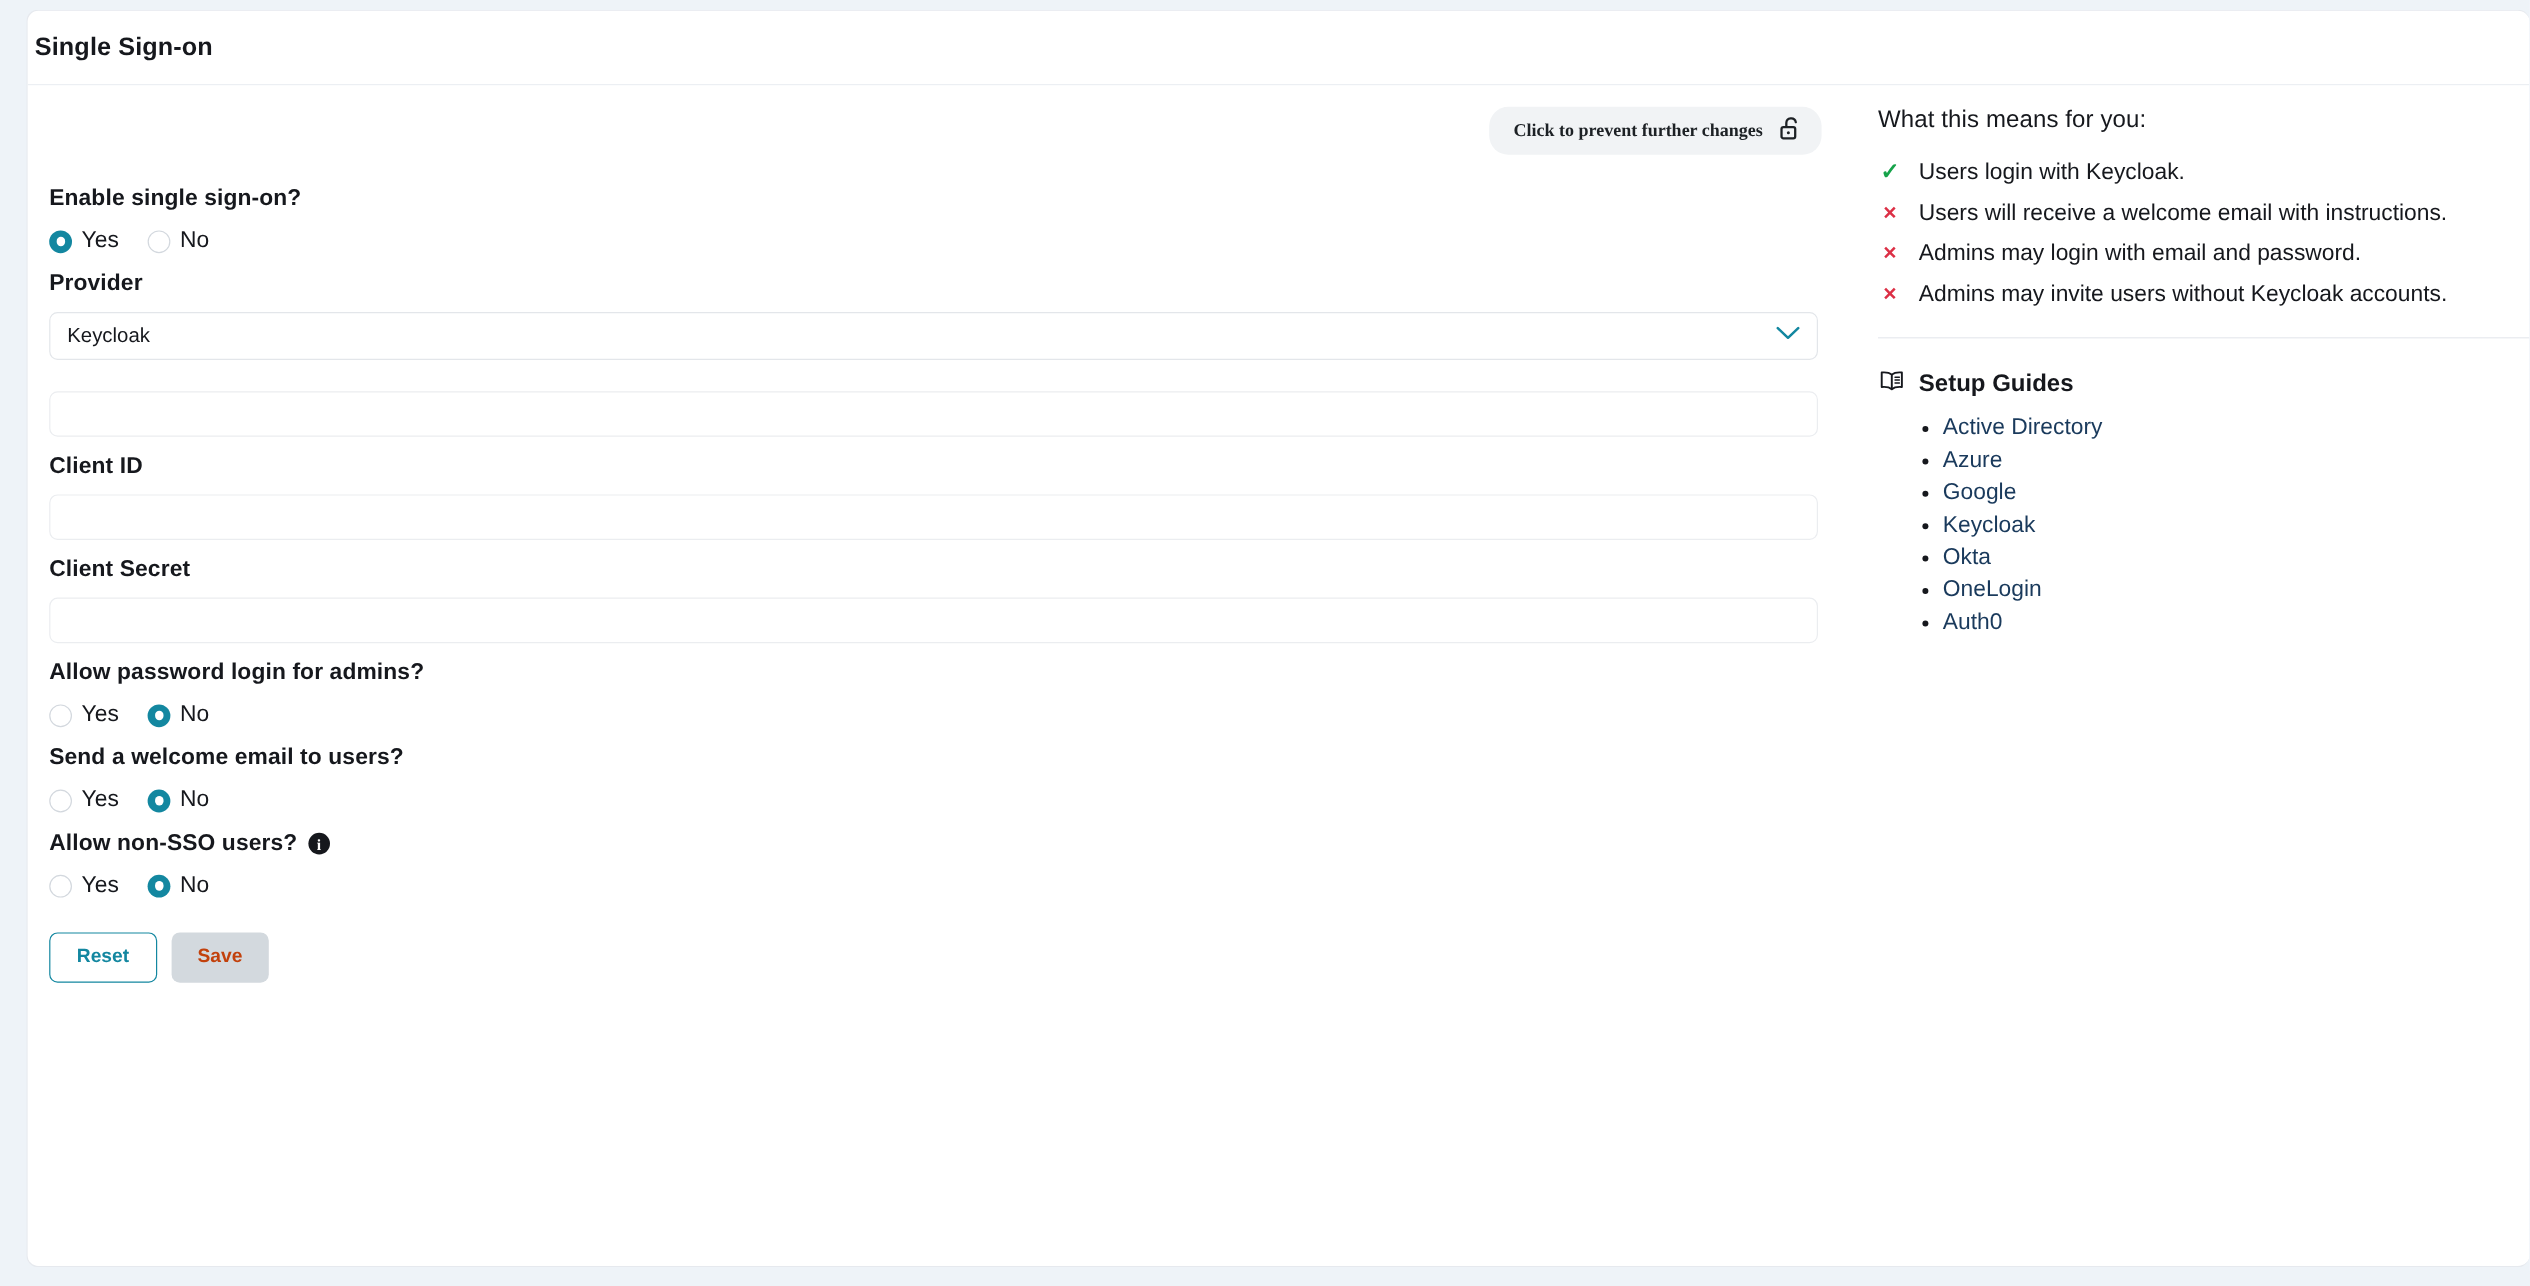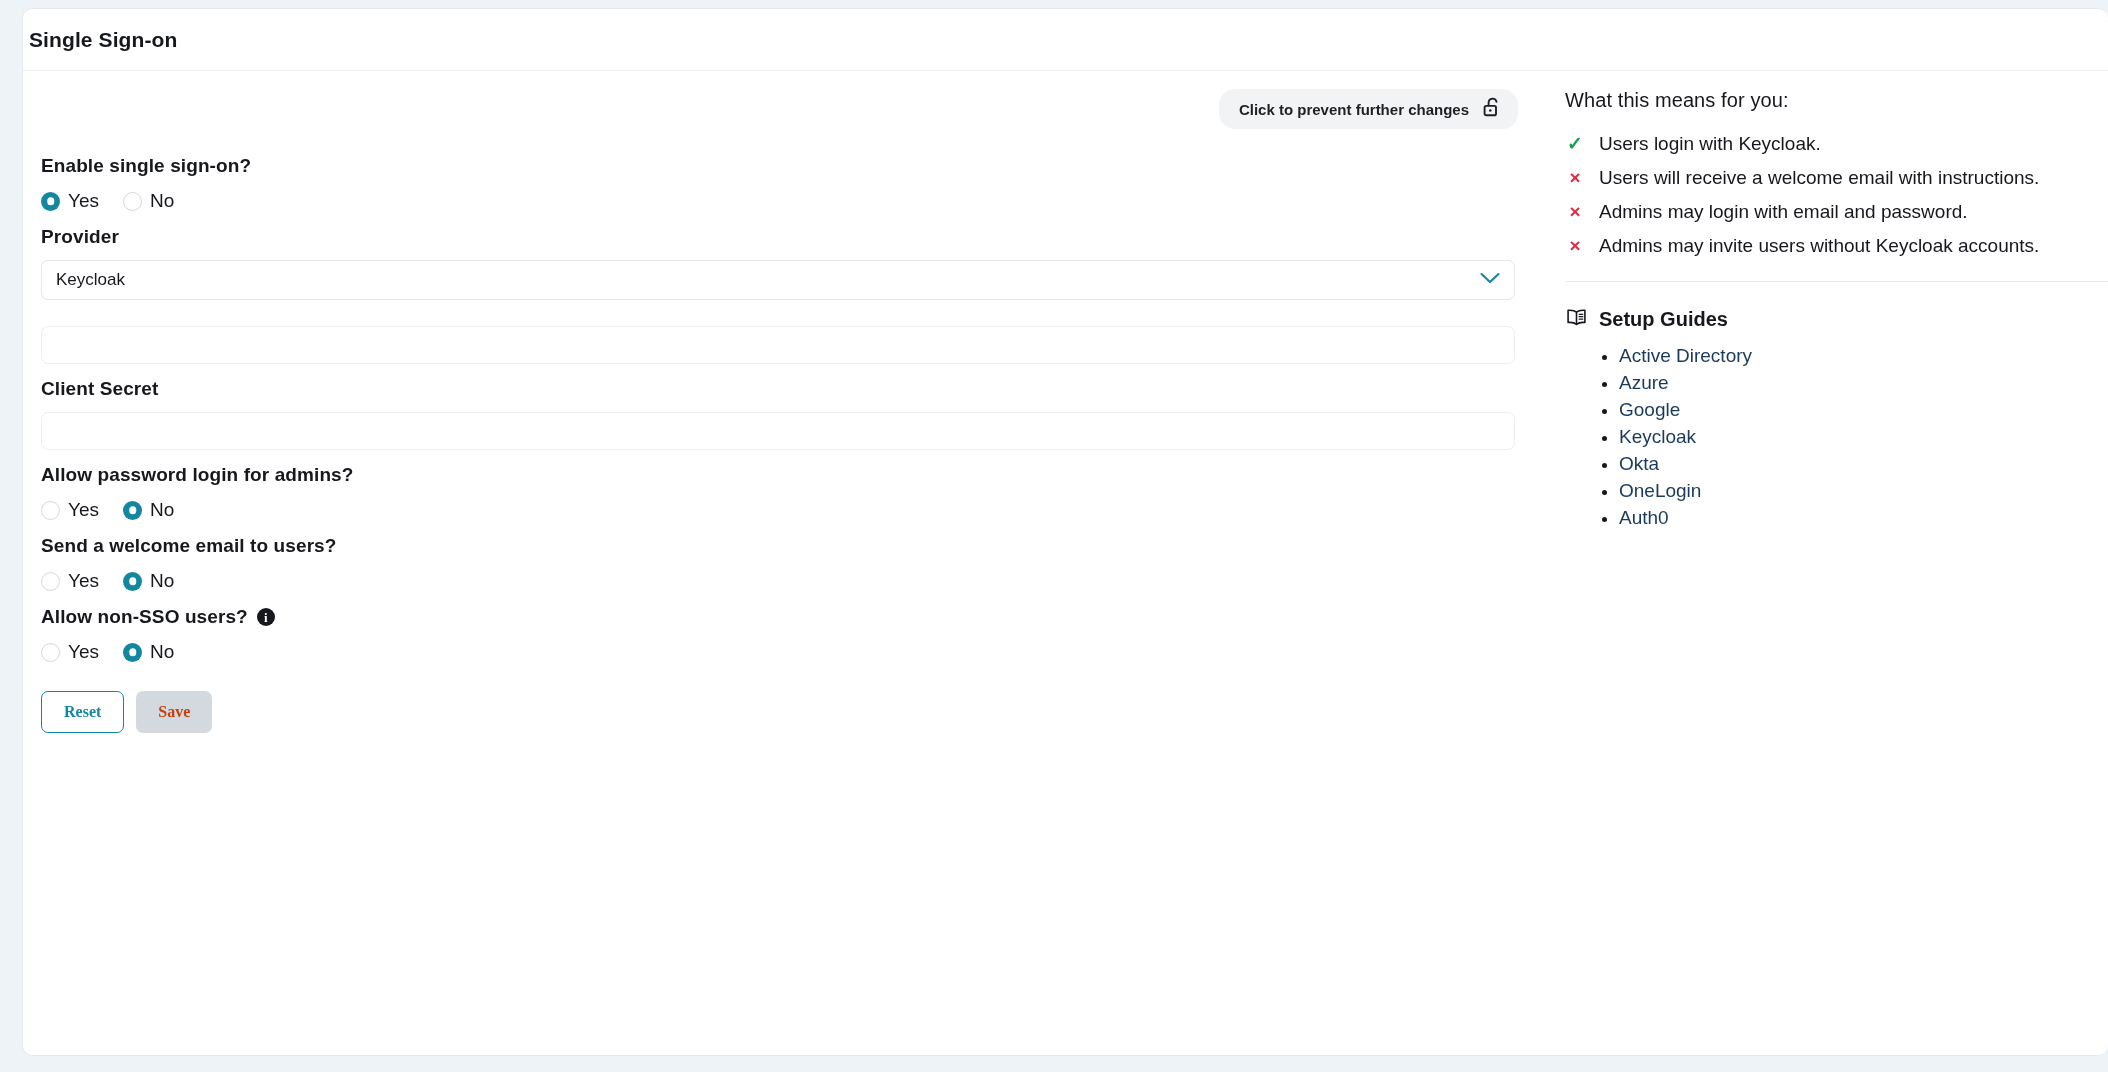--- a/index.html
+++ b/index.html
@@ -79,20 +79,21 @@
     border-radius: 16px;
     padding: 8px 16px 8px 20px;
     cursor: pointer;
     font-family: "Liberation Sans", sans-serif;
   }
   .lock-pill-label {
     font-size: 15px;
     font-weight: 700;
     color: #1d2125;
     white-space: nowrap;
+    font-family: Liberation Serif, serif;
   }
   .lock-ico { display: block; }
 
   .field-group { margin-top: 14px; }
   .field-group.first { margin-top: 26px; }
 
   .field-label {
     font-size: 19px;
     font-weight: 700;
     color: #16181d;
@@ -204,21 +205,21 @@
     cursor: pointer;
   }
 
   .actions {
     display: flex;
     align-items: center;
     gap: 12px;
     margin-top: 28px;
   }
   .btn {
-    font-family: Liberation Serif, serif;
+    font-family: Liberation Sans, sans-serif;
     font-size: 16px;
     font-weight: 700;
     border-radius: 7px;
     cursor: pointer;
     height: 42px;
     padding: 0 22px;
   }
   .btn-reset {
     background: #ffffff;
     border: 1.6px solid #1387a0;
@@ -358,20 +359,24 @@
                 <path d="M2.5 3 L11 11 L19.5 3" stroke="#1387a0" stroke-width="2.1" stroke-linecap="round" stroke-linejoin="round" fill="none"></path>
               </svg>
             </span>
           </div>
         </div>
 
         <div class="field-group">
           <input class="text-input" type="text" value="" placeholder="" style="">
         </div>
 
+        <div class="field-group">
+          <div class="field-label">Client ID</div>
+          <input class="text-input" type="text" value="" style="">
+        </div>
 
         <div class="field-group">
           <div class="field-label">Client Secret</div>
           <input class="text-input" type="text" value="" style="">
         </div>
 
         <div class="field-group">
           <div class="field-label">Allow password login for admins?</div>
           <div class="radio-row">
             <label class="radio-item">

